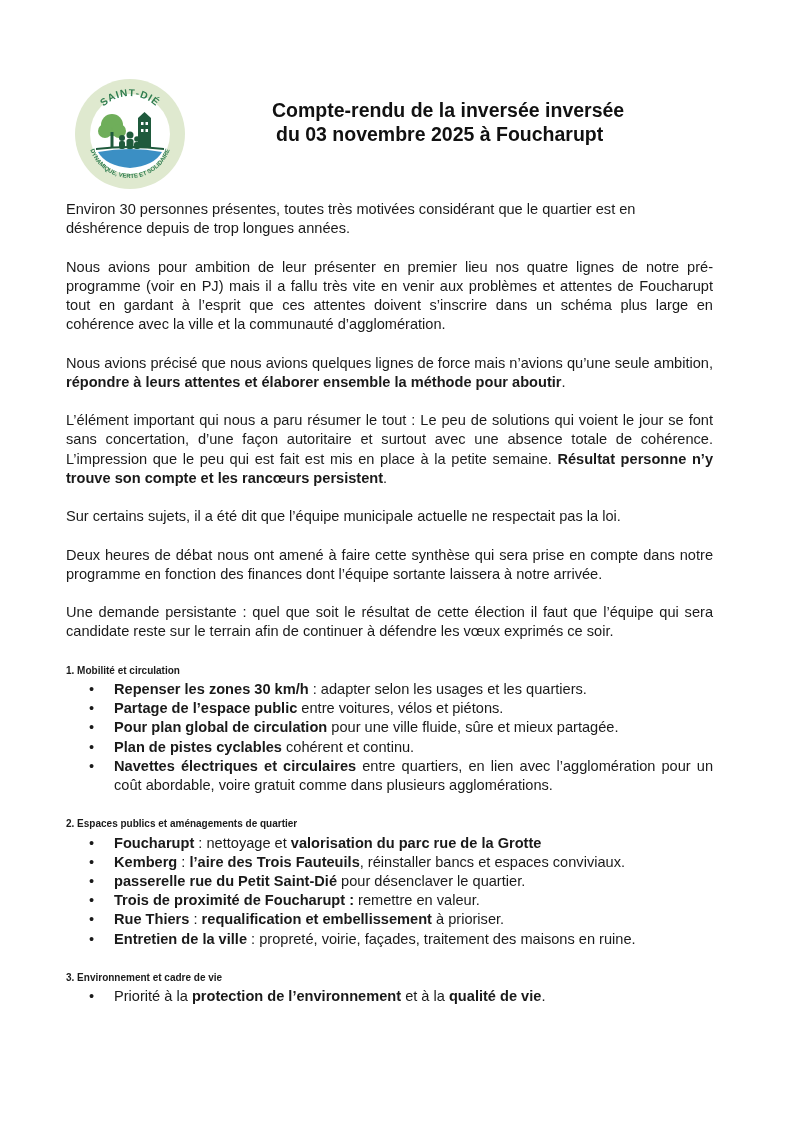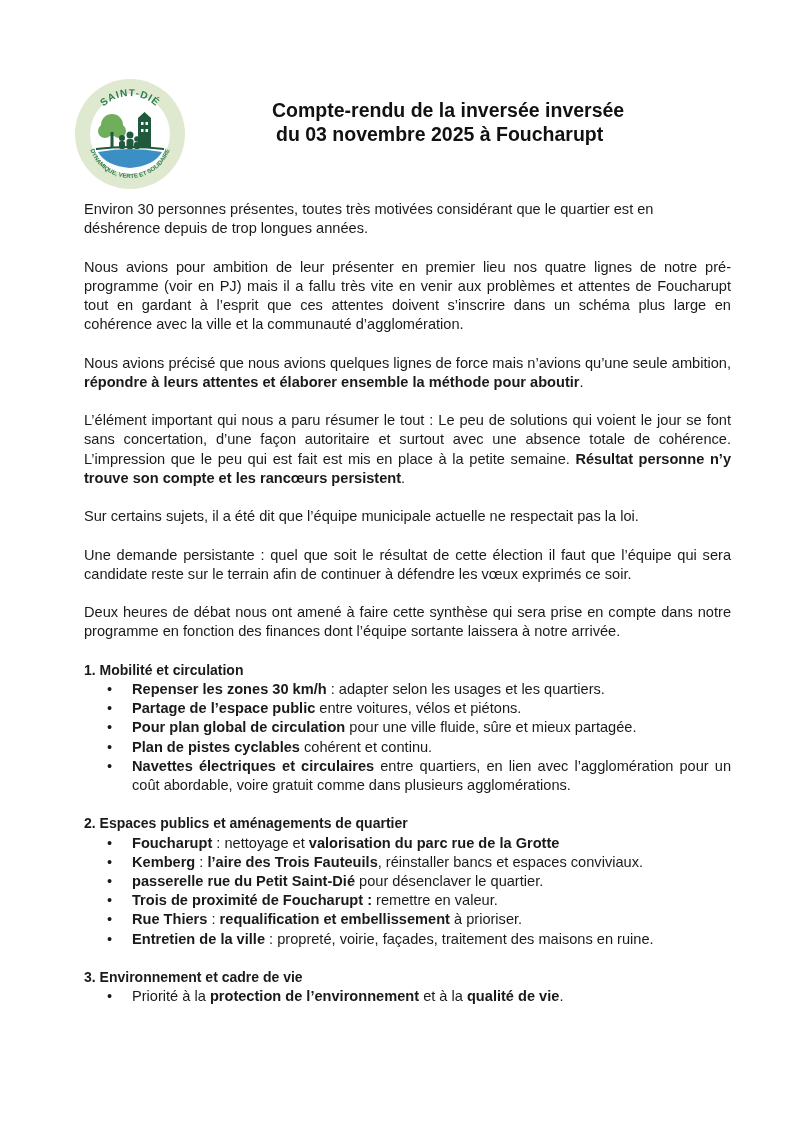--- a/index.html
+++ b/index.html
@@ -3,26 +3,26 @@
 <meta charset="utf-8">
 <style>
   html, body { margin: 0; padding: 0; background: #ffffff; }
   body { width: 800px; height: 1130px; position: relative; overflow: hidden;
          font-family: "Liberation Sans", sans-serif; color: #1a1a1a; }
   .logo { position: absolute; left: 74px; top: 78px; width: 112px; height: 112px; }
   .title { position: absolute; left: 262px; top: 98px; width: 420px;
            font-weight: bold; font-size: 19.5px; line-height: 24px; color: #111; }
   .title .l1 { display: block; padding-left: 10px; }
   .title .l2 { display: block; padding-left: 14px; }
-  .content { position: absolute; left: 84px; top: 200px; width: 647px;
+  .content { position: absolute; left: 66px; top: 200px; width: 647px;
              font-size: 14.6px; line-height: 19.2px; }
   p { margin: 0 0 19.2px 0; text-align: justify; }
   p.nojust { text-align: left; }
   b { font-weight: bold; }
-  h3 { margin: 0; font-size: 14px; font-weight: bold; line-height: 19.2px; }
+  h3 { margin: 0; font-size: 10px; font-weight: bold; line-height: 19.2px; }
   ul { margin: 0 0 19.2px 0; padding: 0 0 0 48px; list-style: none; }
   ul li { position: relative; text-align: justify; }
   ul li::before { content: "•"; position: absolute; left: -25px; top: 0; }
 </style>
 </head>
 <body>
 
 <div class="logo">
   <svg width="112" height="112" viewBox="0 0 112 112">
     <defs>
@@ -67,22 +67,22 @@
   <span class="l2">du 03 novembre 2025 à Foucharupt</span>
 </div>
 
 <div class="content">
   <div id="intro">
       <p class="nojust"><span>Environ 30 personnes présentes, toutes très motivées  considérant que le quartier est en déshérence depuis de trop longues années.</span></p>
       <p><span>Nous avions pour ambition de leur présenter en premier lieu nos quatre lignes de notre pré-programme (voir en PJ) mais il a fallu très vite en venir aux problèmes et attentes de Foucharupt tout en gardant à l’esprit que ces attentes doivent s’inscrire dans un schéma plus large en cohérence avec la ville et la communauté d’agglomération.</span></p>
       <p><span>Nous avions précisé que nous avions quelques lignes de force mais n’avions qu’une seule ambition, </span><b>répondre à leurs attentes et élaborer ensemble la méthode pour aboutir</b><span>.</span></p>
       <p><span>L’élément important qui nous a paru résumer le tout : Le peu de solutions qui voient le jour se font sans concertation, d’une façon autoritaire et surtout avec une absence totale de cohérence. L’impression que le peu qui est fait est mis en place à la petite semaine. </span><b>Résultat personne n’y trouve son compte et les rancœurs persistent</b><span>.</span></p>
       <p class="nojust"><span>Sur certains sujets, il a été dit que l’équipe municipale actuelle ne respectait pas la loi.</span></p>
+      <p><span>Deux heures de débat nous ont amené à faire cette synthèse qui sera prise en compte dans notre programme en fonction des finances dont l’équipe sortante laissera à notre arrivée.</span></p>
       <p><span>Une demande persistante : quel que soit le résultat de cette élection il faut que l’équipe qui sera candidate reste sur le terrain afin de continuer à défendre les vœux exprimés ce soir.</span></p>
-      <p><span>Deux heures de débat nous ont amené à faire cette synthèse qui sera prise en compte dans notre programme en fonction des finances dont l’équipe sortante laissera à notre arrivée.</span></p>
     </div>
   <div id="sections">
       <h3>1. Mobilité et circulation</h3>
       <ul>
         <li><b>Repenser les zones 30 km/h</b><span> : adapter selon les usages et les quartiers.</span></li>
         <li><b>Partage de l’espace public</b><span> entre voitures, vélos et piétons.</span></li>
         <li><b>Pour plan global de circulation</b><span> pour une ville fluide, sûre et mieux partagée.</span></li>
         <li><b>Plan de pistes cyclables</b><span> cohérent et continu.</span></li>
         <li><b>Navettes électriques et circulaires</b><span> entre quartiers, en lien avec l’agglomération pour un coût abordable, voire gratuit comme dans plusieurs agglomérations.</span></li>
       </ul>

